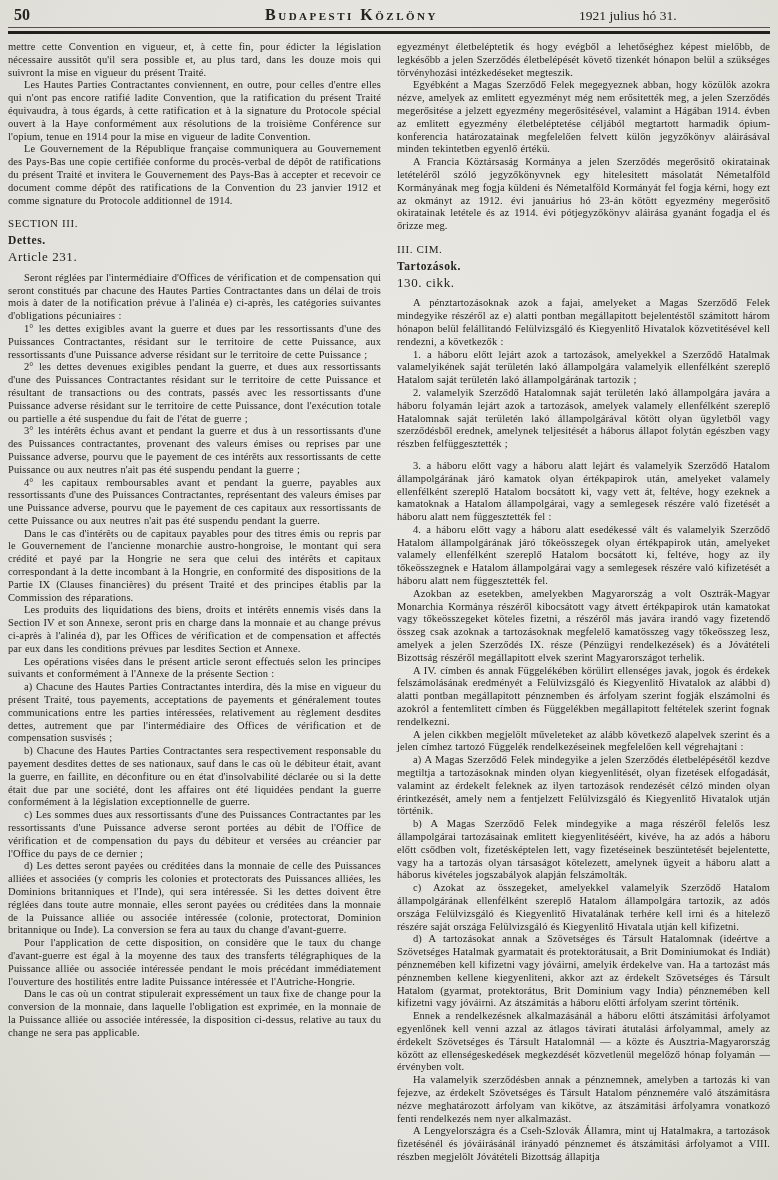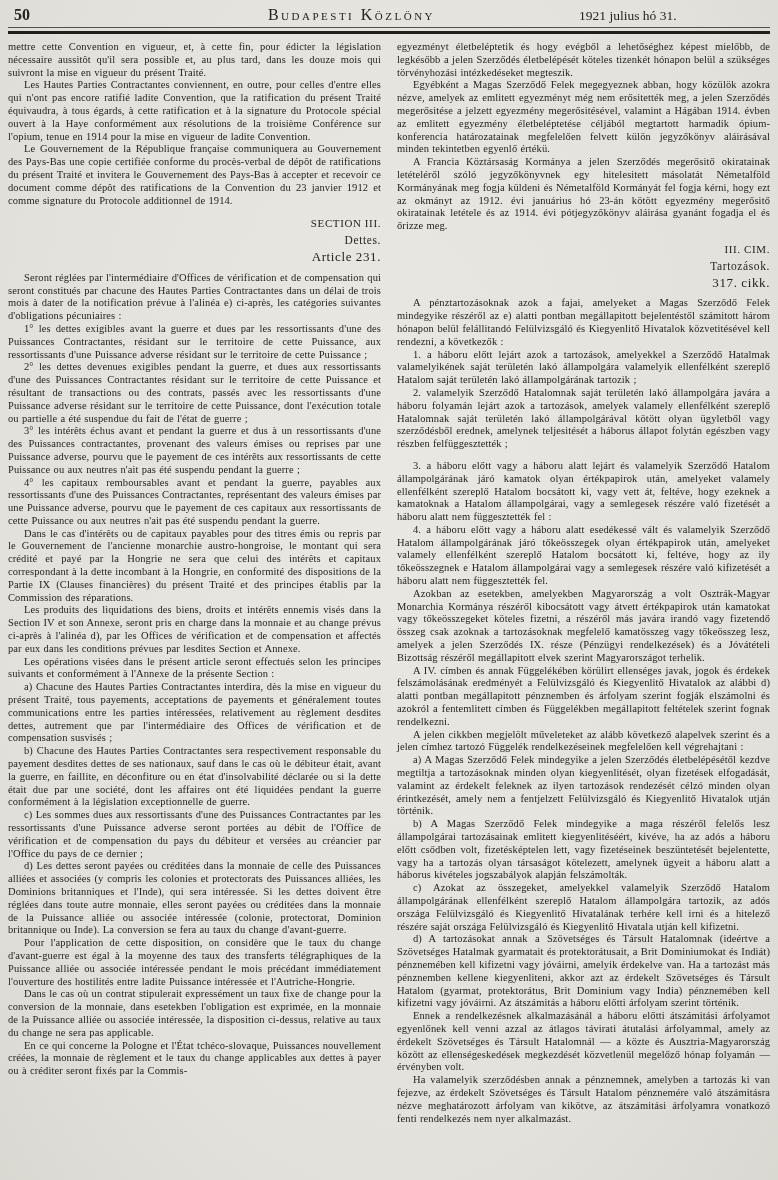--- a/index.html
+++ b/index.html
@@ -16,45 +16,45 @@
     padding:4px 8px 0 8px;
   }
   .masthead {
     display:flex; align-items:baseline;
     padding:2px 6px 3px 6px;
     border-bottom:1px solid #55514a;
   }
   .masthead .num { width:110px; font-weight:bold; font-size:16px; }
   .masthead .title {
     flex:1; text-align:center;
-    font-variant:small-caps; font-weight:normal;
+    font-variant:small-caps; font-weight:bold;
     font-size:16px; letter-spacing:2.5px;
   }
   .masthead .date { width:185px; text-align:left; font-size:13.5px; }
   .thick-rule { height:3px; background:#211f1b; margin:3px 0 7px 0; }
   .columns { display:flex; gap:16px; }
   .col {
     flex:1; min-width:0;
     text-align:justify;
     font-size:10.5px;
     line-height:12.8px;
     letter-spacing:0.1px;
     word-spacing:0.5px;
   }
   .col p { margin:0; text-indent:16px; }
   .col p.flush { text-indent:0; }
   .col p.gap { margin-top:9px; }
   .col p.h-section,
   .col p.h-title,
   .col p.h-article {
-    text-align:right; text-indent:0;
+    text-align:left; text-indent:0;
     word-spacing:normal; letter-spacing:0.6px;
   }
   .col p.h-section { margin:10px 0 4px 0; font-size:11px; }
-  .col p.h-title   { margin:4px 0 4px 0; font-size:11.5px; font-weight:normal; }
+  .col p.h-title   { margin:4px 0 4px 0; font-size:11.5px; font-weight:bold; }
   .col p.h-article { margin:4px 0 8px 0; font-size:13px; }
 </style>
 </head>
 <body>
 
 <div class="page">
   <header class="masthead">
     <div class="num">50</div>
     <div class="title">Budapesti Közlöny</div>
     <div class="date">1921 julius hó 31.</div>
@@ -74,39 +74,39 @@
         <p class="">3° les intérêts échus avant et pendant la guerre et dus à un ressortissants d'une des Puissances contractantes, provenant des valeurs émises ou reprises par une Puissance adverse, pourvu que le payement de ces intérêts aux ressortissants de cette Puissance ou aux neutres n'ait pas été suspendu pendant la guerre ;</p>
         <p class="">4° les capitaux remboursables avant et pendant la guerre, payables aux ressortissants d'une des Puissances Contractantes, représentant des valeurs émises par une Puissance adverse, pourvu que le payement de ces capitaux aux ressortissants de cette Puissance ou aux neutres n'ait pas été suspendu pendant la guerre.</p>
         <p class="">Dans le cas d'intérêts ou de capitaux payables pour des titres émis ou repris par le Gouvernement de l'ancienne monarchie austro-hongroise, le montant qui sera crédité et payé par la Hongrie ne sera que celui des intérêts et capitaux correspondant à la dette incombant à la Hongrie, en conformité des dispositions de la Partie IX (Clauses financières) du présent Traité et des principes établis par la Commission des réparations.</p>
         <p class="">Les produits des liquidations des biens, droits et intérêts ennemis visés dans la Section IV et son Annexe, seront pris en charge dans la monnaie et au change prévus ci-après à l'alinéa d), par les Offices de vérification et de compensation et affectés par eux dans les conditions prévues par lesdites Section et Annexe.</p>
         <p class="">Les opérations visées dans le présent article seront effectués selon les principes suivants et conformément à l'Annexe de la présente Section :</p>
         <p class="">a) Chacune des Hautes Parties Contractantes interdira, dès la mise en vigueur du présent Traité, tous payements, acceptations de payements et généralement toutes communications entre les parties intéressées, relativement au règlement desdites dettes, autrement que par l'intermédiaire des Offices de vérification et de compensation susvisés ;</p>
         <p class="">b) Chacune des Hautes Parties Contractantes sera respectivement responsable du payement desdites dettes de ses nationaux, sauf dans le cas où le débiteur était, avant la guerre, en faillite, en déconfiture ou en état d'insolvabilité déclarée ou si la dette était due par une société, dont les affaires ont été liquidées pendant la guerre conformément à la législation exceptionnelle de guerre.</p>
         <p class="">c) Les sommes dues aux ressortissants d'une des Puissances Contractantes par les ressortissants d'une Puissance adverse seront portées au débit de l'Office de vérification et de compensation du pays du débiteur et versées au créancier par l'Office du pays de ce dernier ;</p>
         <p class="">d) Les dettes seront payées ou créditées dans la monnaie de celle des Puissances alliées et associées (y compris les colonies et protectorats des Puissances alliées, les Dominions britanniques et l'Inde), qui sera intéressée. Si les dettes doivent être réglées dans toute autre monnaie, elles seront payées ou créditées dans la monnaie de la Puissance alliée ou associée intéressée (colonie, protectorat, Dominion britannique ou Inde). La conversion se fera au taux du change d'avant-guerre.</p>
         <p class="">Pour l'application de cette disposition, on considère que le taux du change d'avant-guerre est égal à la moyenne des taux des transferts télégraphiques de la Puissance alliée ou associée intéressée pendant le mois précédant immédiatement l'ouverture des hostilités entre ladite Puissance intéressée et l'Autriche-Hongrie.</p>
-        <p class="">Dans le cas où un contrat stipulerait expressément un taux fixe de change pour la conversion de la monnaie, dans esetekben l'obligation est exprimée, en la monnaie de la Puissance alliée ou associée intéressée, la disposition ci-dessus, relative au taux du change ne sera pas applicable.</p>
-        <p class="">En ce qui concerne la Pologne et l'État tchéco-slovaque, Puissances nouvellement créées, la monnaie de règlement et le taux du change applicables aux dettes à payer ou à créditer seront fixés par la Commis-</p>
+        <p class="">Dans le cas où un contrat stipulerait expressément un taux fixe de change pour la conversion de la monnaie, dans laquelle l'obligation est exprimée, en la monnaie de la Puissance alliée ou associée intéressée, la disposition ci-dessus, relative au taux du change ne sera pas applicable.</p>
       </section>
     <section class="col" id="col-right" lang="hu">
-        <p class="flush">egyezményt életbeléptetik és hogy evégből a lehetőséghez képest mielőbb, de legkésőbb a jelen Szerződés életbelépését köteles tizenkét hónapon belül a szükséges törvényhozási intézkedéseket megteszik.</p>
+        <p class="flush">egyezményt életbeléptetik és hogy evégből a lehetőséghez képest mielőbb, de legkésőbb a jelen Szerződés életbelépését követő tizenkét hónapon belül a szükséges törvényhozási intézkedéseket megteszik.</p>
         <p class="">Egyébként a Magas Szerződő Felek megegyeznek abban, hogy közülök azokra nézve, amelyek az emlitett egyezményt még nem erősitették meg, a jelen Szerződés megerősitése a jelzett egyezmény megerősitésével, valamint a Hágában 1914. évben az emlitett egyezmény életbeléptetése céljából megtartott harmadik ópium-konferencia határozatainak megfelelően felvett külön jegyzőkönyv aláirásával minden tekintetben egyenlő értékü.</p>
         <p class="">A Francia Köztársaság Kormánya a jelen Szerződés megerősitő okiratainak letételéről szóló jegyzőkönyvnek egy hitelesitett másolatát Németalföld Kormányának meg fogja küldeni és Németalföld Kormányát fel fogja kérni, hogy ezt az okmányt az 1912. évi januárius hó 23-án kötött egyezmény megerősitő okiratainak letétele és az 1914. évi pótjegyzőkönyv aláirása gyanánt fogadja el és őrizze meg.</p>
         <p class="h-section">III. CIM.</p>
         <p class="h-title">Tartozások.</p>
-        <p class="h-article">317. cikk.</p>
+        <p class="h-article">130. cikk.</p>
         <p class="">A pénztartozásoknak azok a fajai, amelyeket a Magas Szerződő Felek mindegyike részéről az e) alatti pontban megállapitott bejelentéstől számitott három hónapon belül felállitandó Felülvizsgáló és Kiegyenlitő Hivatalok közvetitésével kell rendezni, a következők :</p>
         <p class="">1. a háboru előtt lejárt azok a tartozások, amelyekkel a Szerződő Hatalmak valamelyikének saját területén lakó állampolgára valamelyik ellenfélként szereplő Hatalom saját területén lakó állampolgárának tartozik ;</p>
         <p class="">2. valamelyik Szerződő Hatalomnak saját területén lakó állampolgára javára a háboru folyamán lejárt azok a tartozások, amelyek valamely ellenfélként szereplő Hatalomnak saját területén lakó állampolgárával kötött olyan ügyletből vagy szerződésből erednek, amelynek teljesitését a háborus állapot folytán egészben vagy részben felfüggesztették ;</p>
         <p class=" gap">3. a háboru előtt vagy a háboru alatt lejárt és valamelyik Szerződő Hatalom állampolgárának járó kamatok olyan értékpapirok után, amelyeket valamely ellenfélként szereplő Hatalom bocsátott ki, vagy vett át, feltéve, hogy ezeknek a kamatoknak a Hatalom állampolgárai, vagy a semlegesek részére való fizetését a háboru alatt nem függesztették fel :</p>
         <p class="">4. a háboru előtt vagy a háboru alatt esedékessé vált és valamelyik Szerződő Hatalom állampolgárának járó tőkeösszegek olyan értékpapirok után, amelyeket valamely ellenfélként szereplő Hatalom bocsátott ki, feltéve, hogy az ily tőkeösszegnek e Hatalom állampolgárai vagy a semlegesek részére való kifizetését a háboru alatt nem függesztették fel.</p>
         <p class="">Azokban az esetekben, amelyekben Magyarország a volt Osztrák-Magyar Monarchia Kormánya részéről kibocsátott vagy átvett értékpapirok után kamatokat vagy tőkeösszegeket köteles fizetni, a részéről más javára irandó vagy fizetendő összeg csak azoknak a tartozásoknak megfelelő kamatösszeg vagy tőkeösszeg lesz, amelyek a jelen Szerződés IX. része (Pénzügyi rendelkezések) és a Jóvátételi Bizottság részéről megállapitott elvek szerint Magyarországot terhelik.</p>
         <p class="">A IV. címben és annak Függelékében körülirt ellenséges javak, jogok és érdekek felszámolásának eredményét a Felülvizsgáló és Kiegyenlitő Hivatalok az alábbi d) alatti pontban megállapitott pénznemben és árfolyam szerint fogják elszámolni és azokról a fentemlitett címben és Függelékben megállapitott feltételek szerint fognak rendelkezni.</p>
         <p class="">A jelen cikkben megjelölt műveleteket az alább következő alapelvek szerint és a jelen címhez tartozó Függelék rendelkezéseinek megfelelően kell végrehajtani :</p>
         <p class="">a) A Magas Szerződő Felek mindegyike a jelen Szerződés életbelépésétől kezdve megtiltja a tartozásoknak minden olyan kiegyenlitését, olyan fizetések elfogadását, valamint az érdekelt feleknek az ilyen tartozások rendezését célzó minden olyan érintkezését, amely nem a fentjelzett Felülvizsgáló és Kiegyenlitő Hivatalok utján történik.</p>
         <p class="">b) A Magas Szerződő Felek mindegyike a maga részéről felelős lesz állampolgárai tartozásainak emlitett kiegyenlitéséért, kivéve, ha az adós a háboru előtt csődben volt, fizetésképtelen lett, vagy fizetéseinek beszüntetését bejelentette, vagy ha a tartozás olyan társaságot kötelezett, amelynek ügyeit a háboru alatt a háborus kivételes jogszabályok alapján felszámolták.</p>
         <p class="">c) Azokat az összegeket, amelyekkel valamelyik Szerződő Hatalom állampolgárának ellenfélként szereplő Hatalom állampolgára tartozik, az adós országa Felülvizsgáló és Kiegyenlitő Hivatalának terhére kell irni és a hitelező részére saját országa Felülvizsgáló és Kiegyenlitő Hivatala utján kell kifizetni.</p>
         <p class="">d) A tartozásokat annak a Szövetséges és Társult Hatalomnak (ideértve a Szövetséges Hatalmak gyarmatait és protektorátusait, a Brit Dominiumokat és Indiát) pénznemében kell kifizetni vagy jóváirni, amelyik érdekelve van. Ha a tartozást más pénznemben kellene kiegyenliteni, akkor azt az érdekelt Szövetséges és Társult Hatalom (gyarmat, protektorátus, Brit Dominium vagy India) pénznemében kell kifizetni vagy jóváirni. Az átszámitás a háboru előtti árfolyam szerint történik.</p>
         <p class="">Ennek a rendelkezésnek alkalmazásánál a háboru előtti átszámitási árfolyamot egyenlőnek kell venni azzal az átlagos távirati átutalási árfolyammal, amely az érdekelt Szövetséges és Társult Hatalomnál — a közte és Ausztria-Magyarország között az ellenségeskedések megkezdését közvetlenül megelőző hónap folyamán — érvényben volt.</p>
         <p class="">Ha valamelyik szerződésben annak a pénznemnek, amelyben a tartozás ki van fejezve, az érdekelt Szövetséges és Társult Hatalom pénznemére való átszámitásra nézve meghatározott árfolyam van kikötve, az átszámitási árfolyamra vonatkozó fenti rendelkezés nem nyer alkalmazást.</p>
+        <p class="">A Lengyelországra és a Cseh-Szlovák Államra, mint uj Hatalmakra, a tartozások fizetésénél és jóváirásánál irányadó pénznemet és átszámitási árfolyamot a VIII. részben megjelölt Jóvátételi Bizottság állapitja</p>
       </section>
   </main>
 </div>
 
 </body></html>

